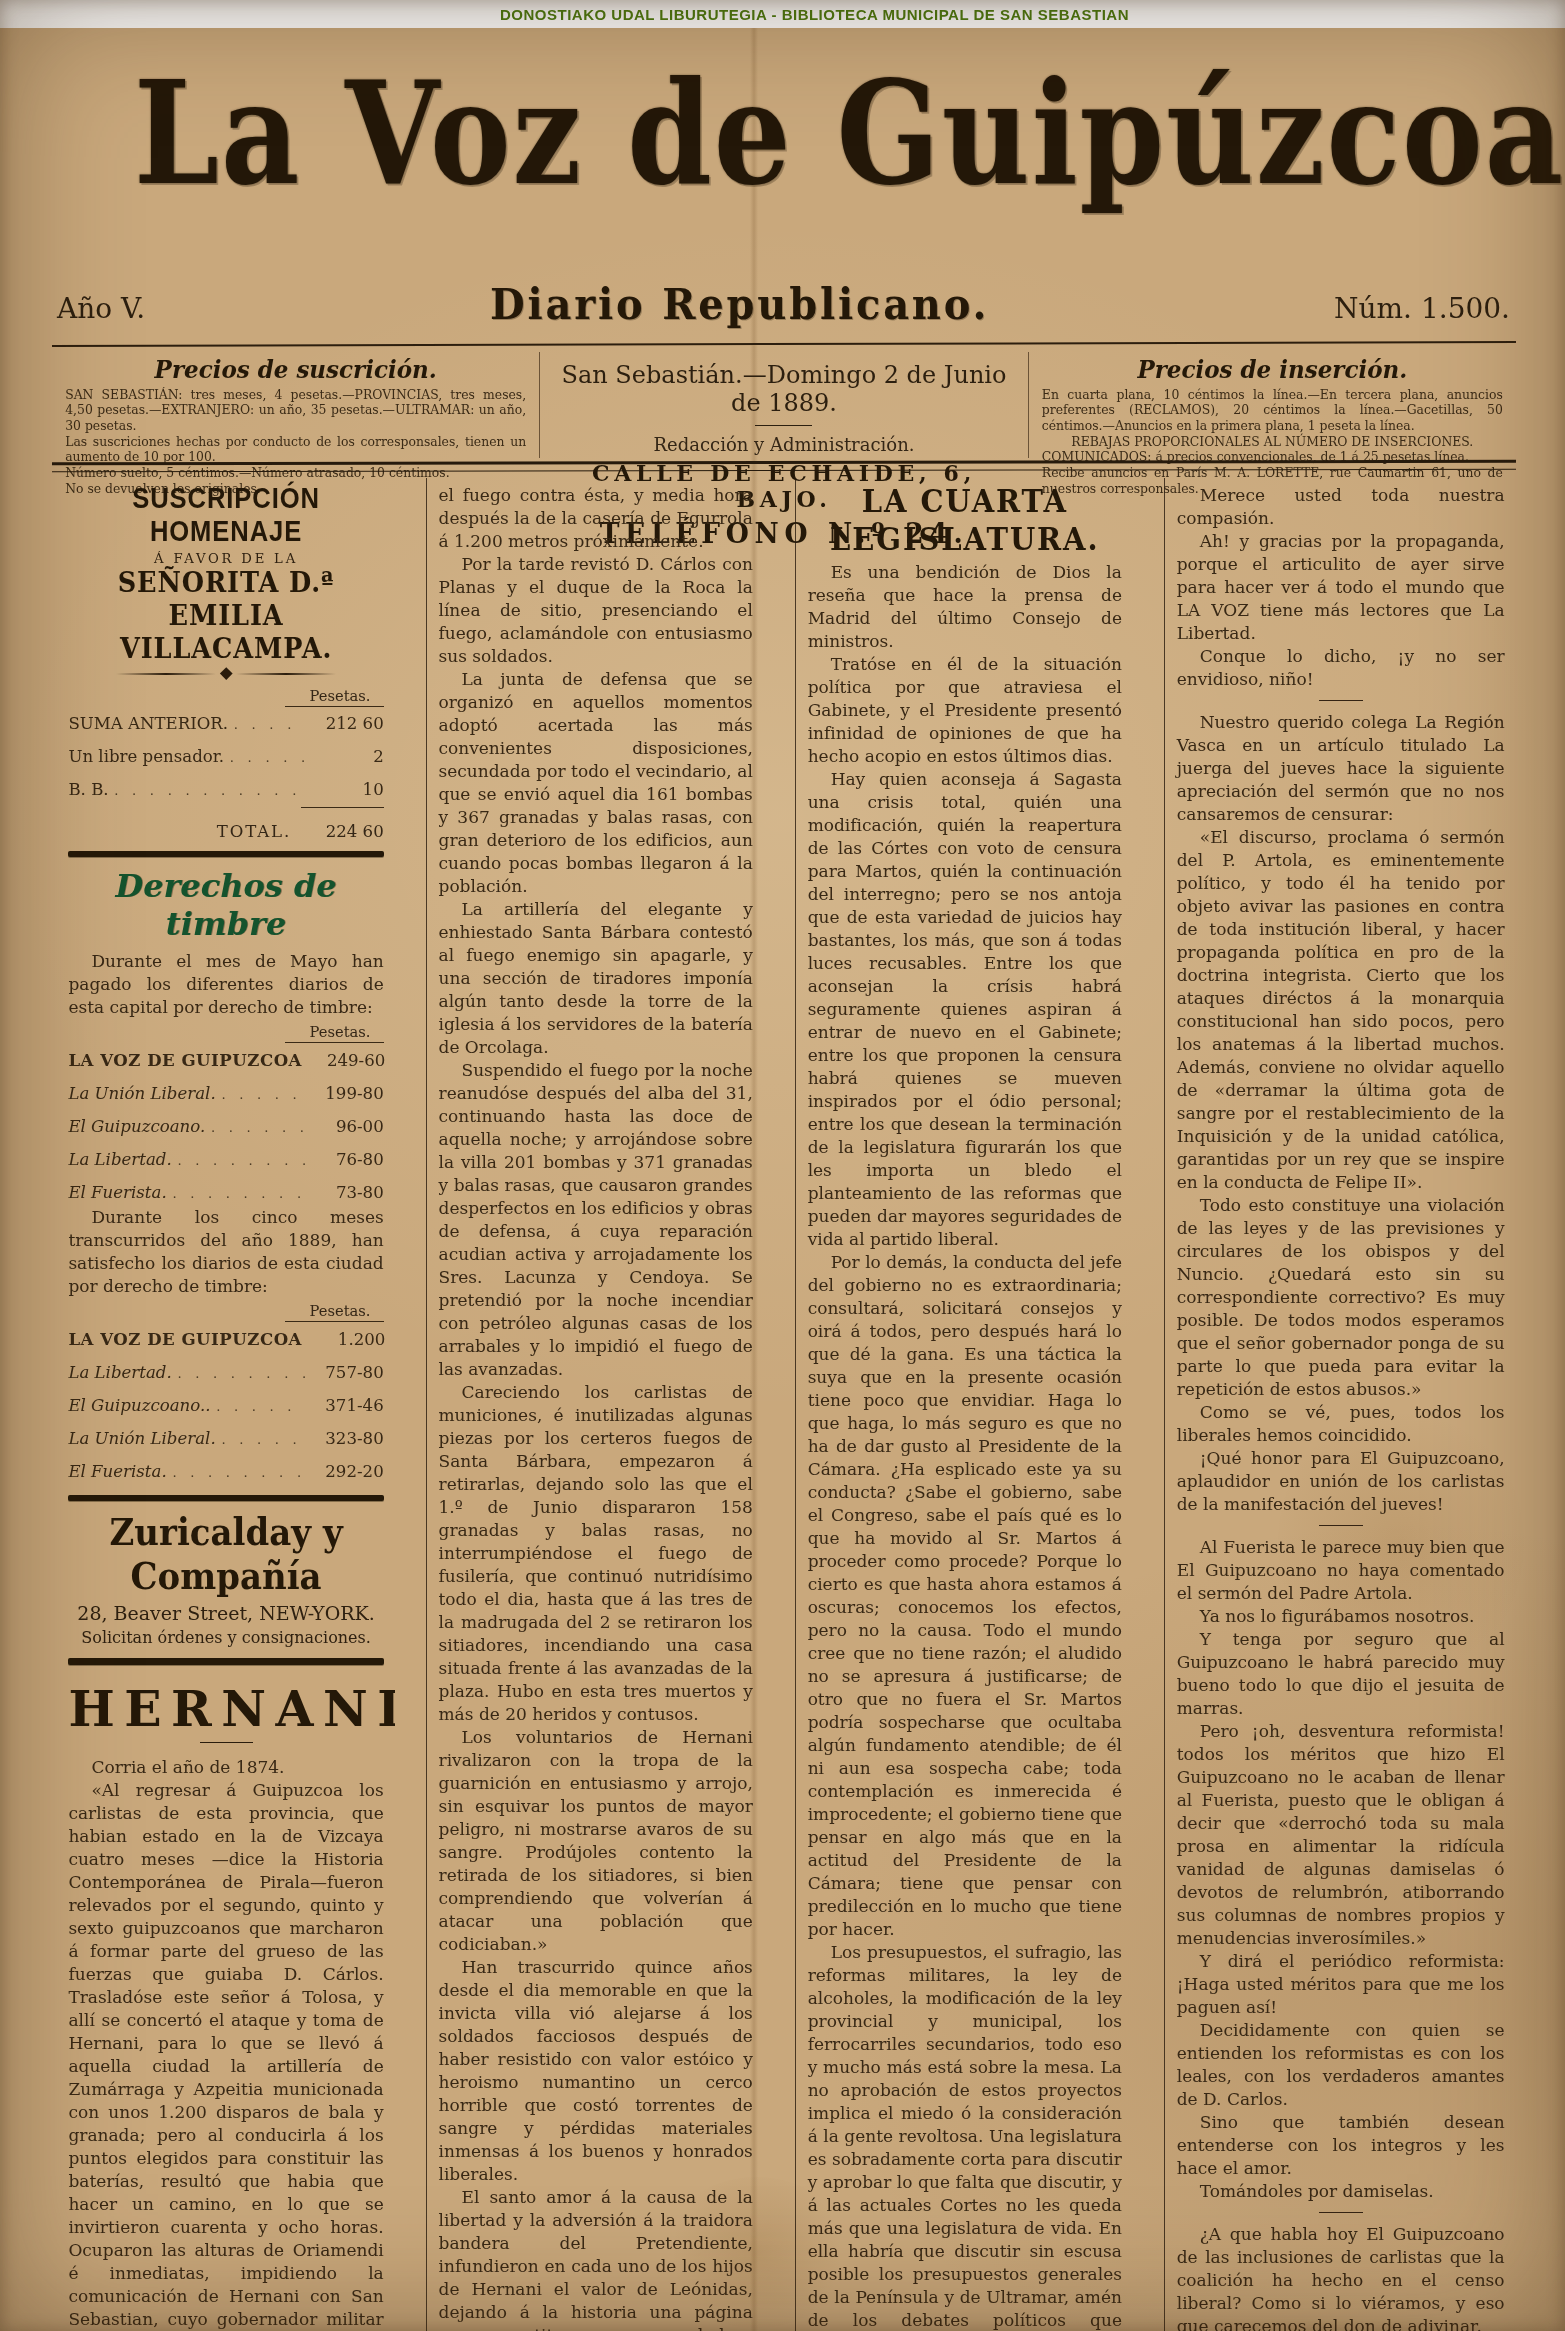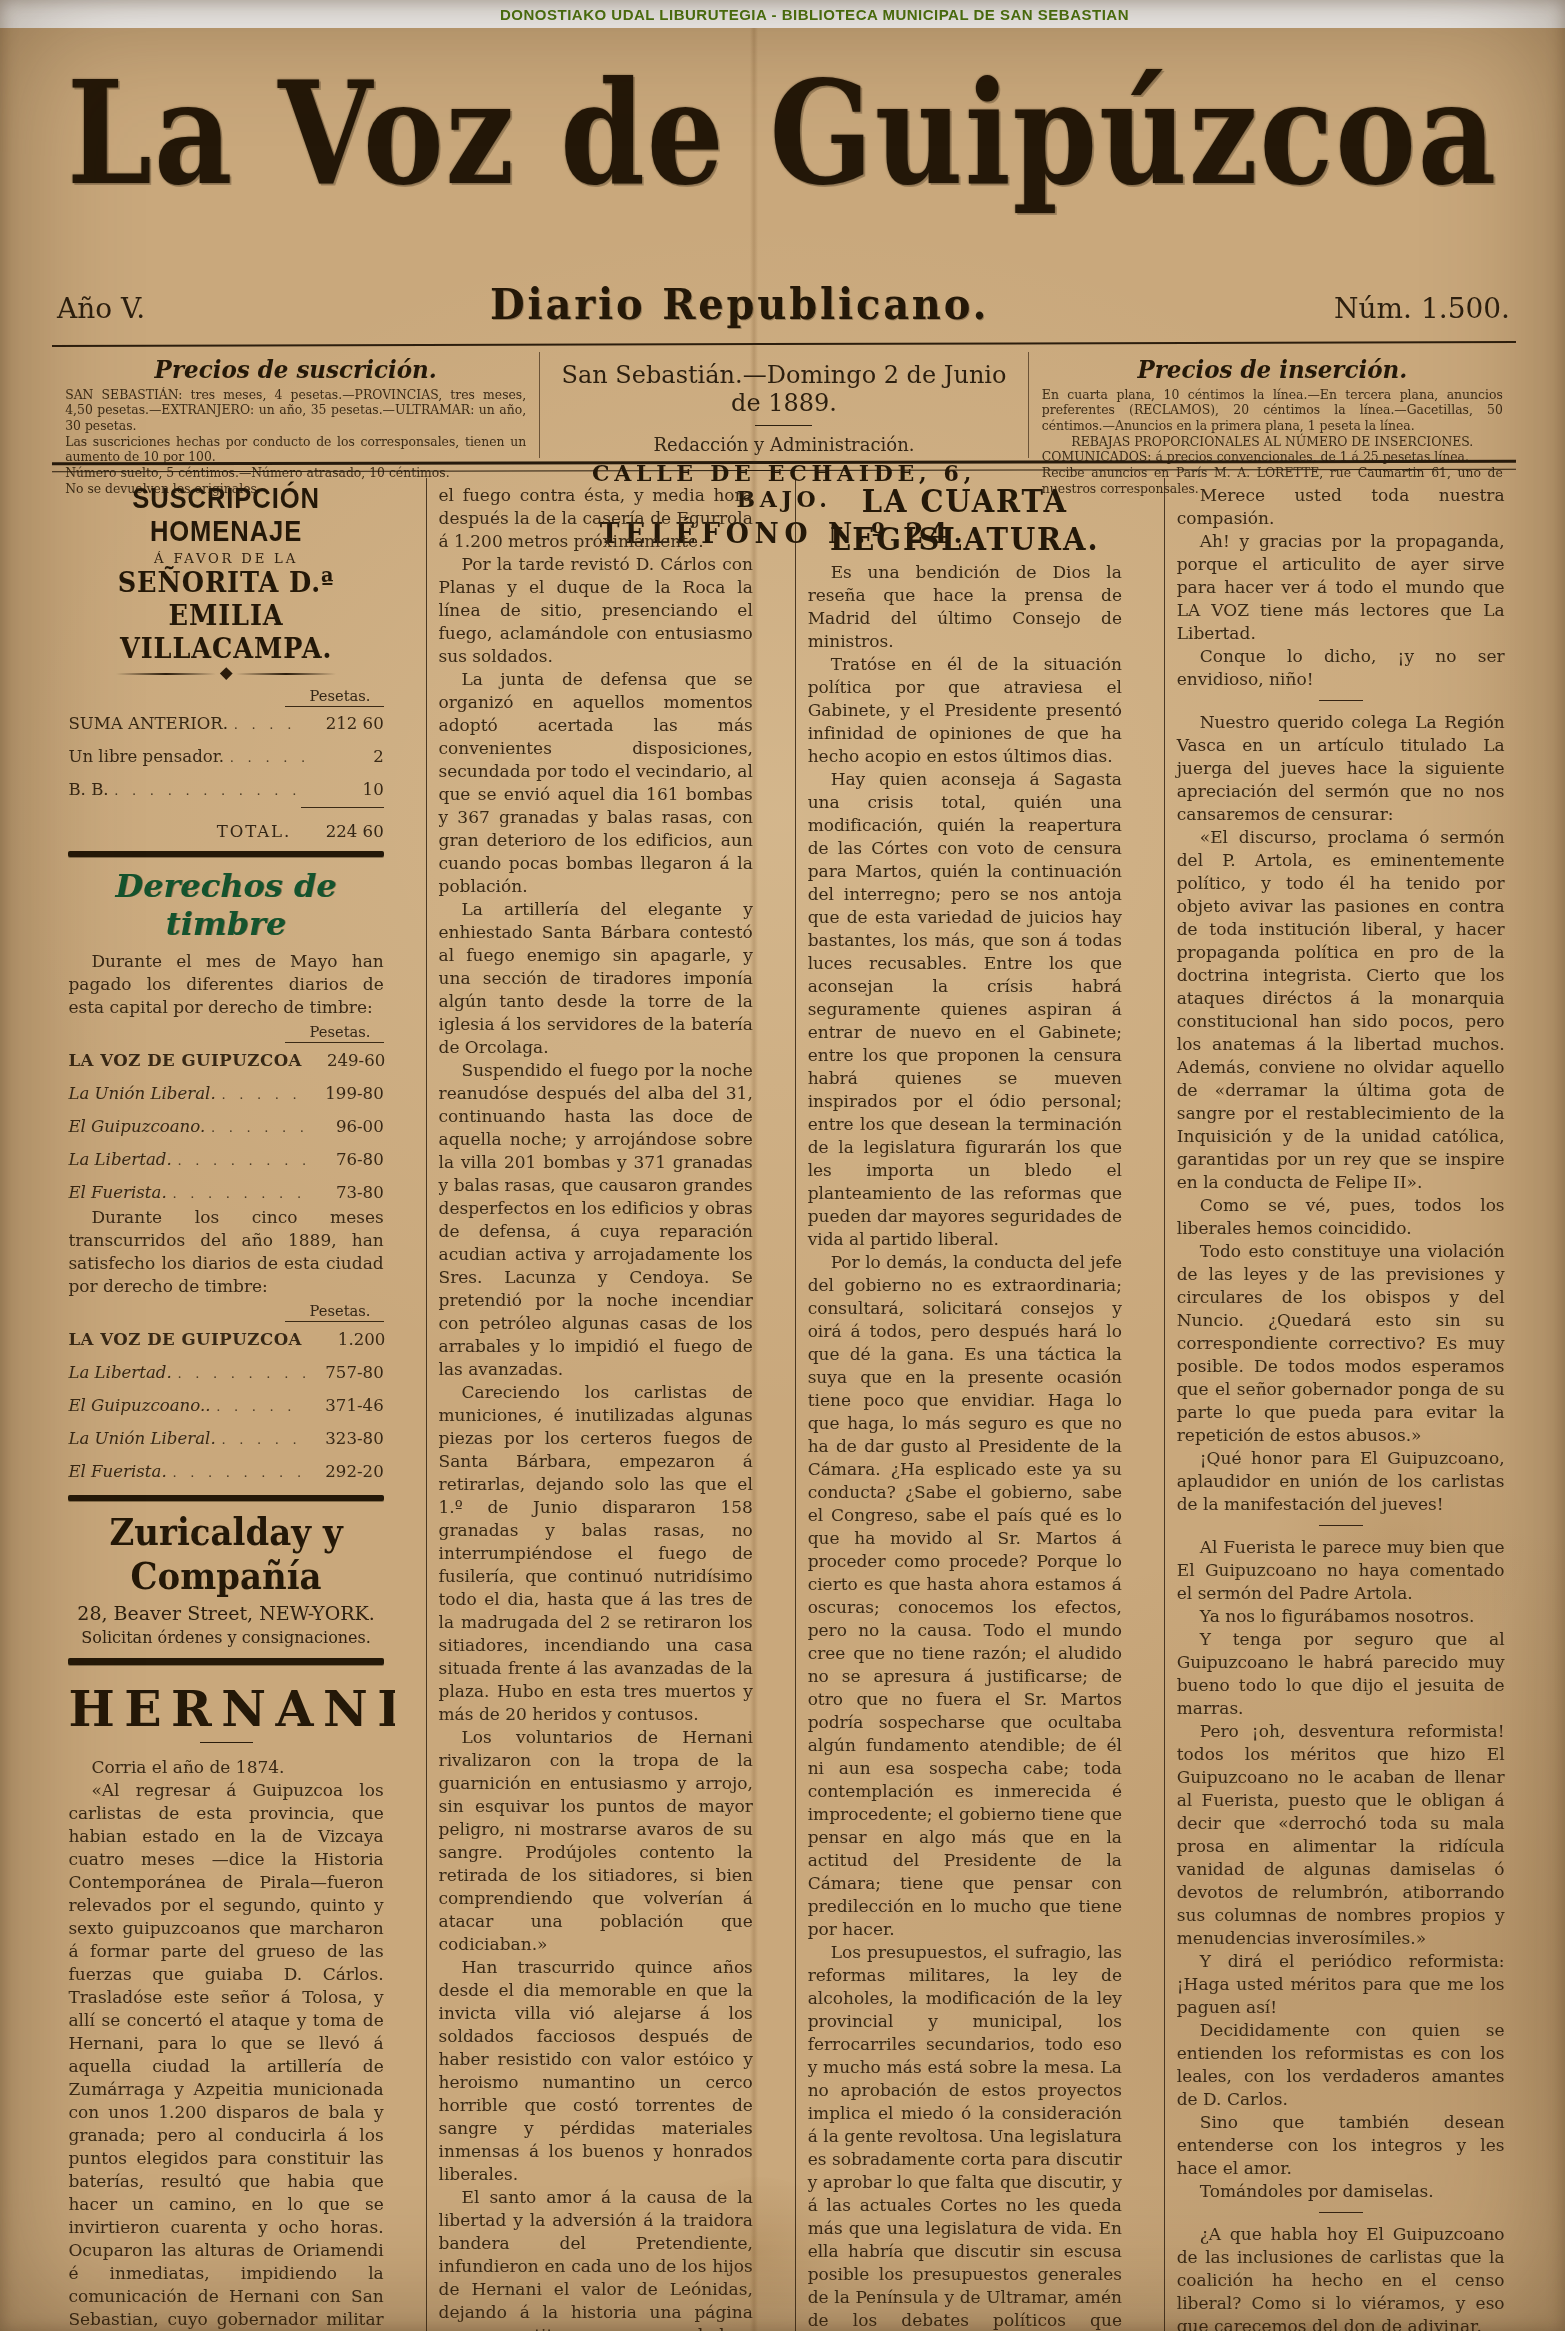--- a/index.html
+++ b/index.html
@@ -17,21 +17,21 @@
   .fold{position:absolute;left:750px;top:0;width:7.6px;height:100%;
     background:linear-gradient(90deg,rgba(0,0,0,0),rgba(110,75,35,.22),rgba(0,0,0,0));pointer-events:none;}
   .stain{position:absolute;border-radius:50%;pointer-events:none;}
   .stain.s1{left:1278px;top:1401px;width:246px;height:284px;background:radial-gradient(circle,rgba(133,92,41,.16),rgba(0,0,0,0) 70%);}
   .stain.s2{left:662px;top:2177px;width:189px;height:151px;background:radial-gradient(circle,rgba(133,92,41,.18),rgba(0,0,0,0) 70%);}
 
   .watermark{position:absolute;left:0;top:0;width:100%;height:28px;background:#ffffff;
     display:flex;align-items:center;justify-content:center;
     font-family:"Liberation Sans",sans-serif;font-size:15px;font-weight:bold;color:#4d7c0f;letter-spacing:0.5px;padding-left:32px;}
 
-  .masthead{position:absolute;left:0;top:36px;width:100%;text-align:center;}
+  .masthead{position:absolute;left:0;top:36px;width:100%;text-align:right;}
   .masthead .title{
     font-family:"DejaVu Serif",serif;font-weight:bold;font-size:121px;line-height:1.6;
     color:#231708;letter-spacing:1.9px;
     text-shadow:0 0 1.9px rgba(35,23,8,.55), 1.9px 1.9px 0 rgba(35,23,8,.25);
     transform:scaleY(1.18);
   }
   .mast-row{position:absolute;left:57px;right:55px;top:280px;display:flex;align-items:baseline;justify-content:space-between;}
   .mast-row .edition{font-size:28px;color:#2c1f0f;}
   .mast-row .subtitle{font-size:40px;font-weight:bold;color:#241808;letter-spacing:2.8px;transform:scaleY(1.05);
     text-shadow:0.9px 0.9px 0 rgba(36,24,8,.3);}
@@ -301,22 +301,22 @@
   <div class="col" data-name="column-4">
     <div data-name="col4-group1">
         <p class="para" data-name="paragraph">Merece usted toda nuestra compasión.</p>
         <p class="para" data-name="paragraph">Ah! y gracias por la propaganda, porque el articulito de ayer sirve para hacer ver á todo el mundo que LA VOZ tiene más lectores que La Libertad.</p>
         <p class="para" data-name="paragraph">Conque lo dicho, ¡y no ser envidioso, niño!</p>
       </div>
     <div class="dash-div" data-name="dash-divider"></div>
     <div data-name="col4-group2">
         <p class="para" data-name="paragraph">Nuestro querido colega La Región Vasca en un artículo titulado La juerga del jueves hace la siguiente apreciación del sermón que no nos cansaremos de censurar:</p>
         <p class="para" data-name="paragraph">«El discurso, proclama ó sermón del P. Artola, es eminentemente político, y todo él ha tenido por objeto avivar las pasiones en contra de toda institución liberal, y hacer propaganda política en pro de la doctrina integrista. Cierto que los ataques diréctos á la monarquia constitucional han sido pocos, pero los anatemas á la libertad muchos. Además, conviene no olvidar aquello de «derramar la última gota de sangre por el restablecimiento de la Inquisición y de la unidad católica, garantidas por un rey que se inspire en la conducta de Felipe II».</p>
+        <p class="para" data-name="paragraph">Todo esto constituye una violación de las leyes y de las previsiones y circulares de los obispos y del Nuncio. ¿Quedará esto sin su correspondiente correctivo? Es muy posible. De todos modos esperamos que el señor gobernador ponga de su parte lo que pueda para evitar la repetición de estos abusos.»</p>
         <p class="para" data-name="paragraph">Como se vé, pues, todos los liberales hemos coincidido.</p>
-        <p class="para" data-name="paragraph">Todo esto constituye una violación de las leyes y de las previsiones y circulares de los obispos y del Nuncio. ¿Quedará esto sin su correspondiente correctivo? Es muy posible. De todos modos esperamos que el señor gobernador ponga de su parte lo que pueda para evitar la repetición de estos abusos.»</p>
         <p class="para" data-name="paragraph">¡Qué honor para El Guipuzcoano, aplaudidor en unión de los carlistas de la manifestación del jueves!</p>
       </div>
     <div class="dash-div" data-name="dash-divider"></div>
     <div data-name="col4-group3">
         <p class="para" data-name="paragraph">Al Fuerista le parece muy bien que El Guipuzcoano no haya comentado el sermón del Padre Artola.</p>
         <p class="para" data-name="paragraph">Ya nos lo figurábamos nosotros.</p>
         <p class="para" data-name="paragraph">Y tenga por seguro que al Guipuzcoano le habrá parecido muy bueno todo lo que dijo el jesuita de marras.</p>
         <p class="para" data-name="paragraph">Pero ¡oh, desventura reformista! todos los méritos que hizo El Guipuzcoano no le acaban de llenar al Fuerista, puesto que le obligan á decir que «derrochó toda su mala prosa en alimentar la ridícula vanidad de algunas damiselas ó devotos de relumbrón, atiborrando sus columnas de nombres propios y menudencias inverosímiles.»</p>
         <p class="para" data-name="paragraph">Y dirá el periódico reformista: ¡Haga usted méritos para que me los paguen así!</p>
         <p class="para" data-name="paragraph">Decididamente con quien se entienden los reformistas es con los leales, con los verdaderos amantes de D. Carlos.</p>

